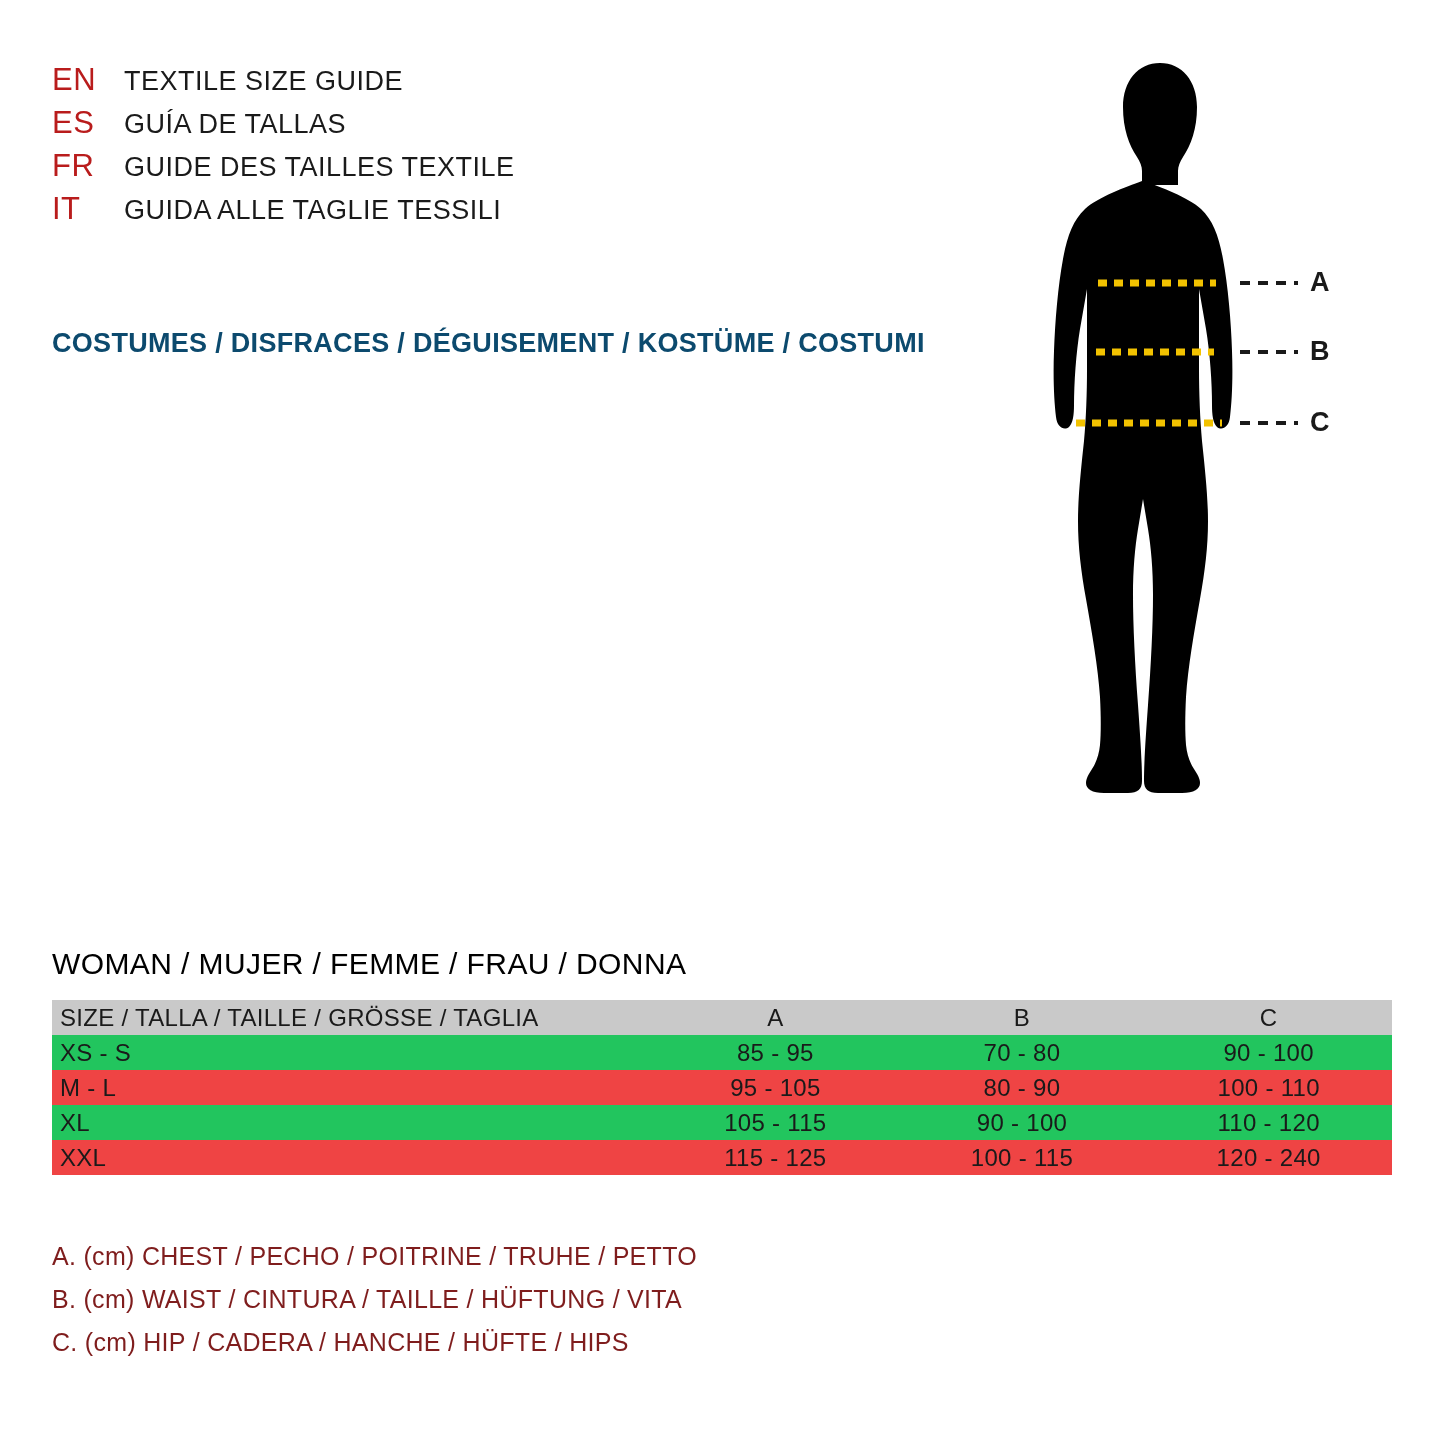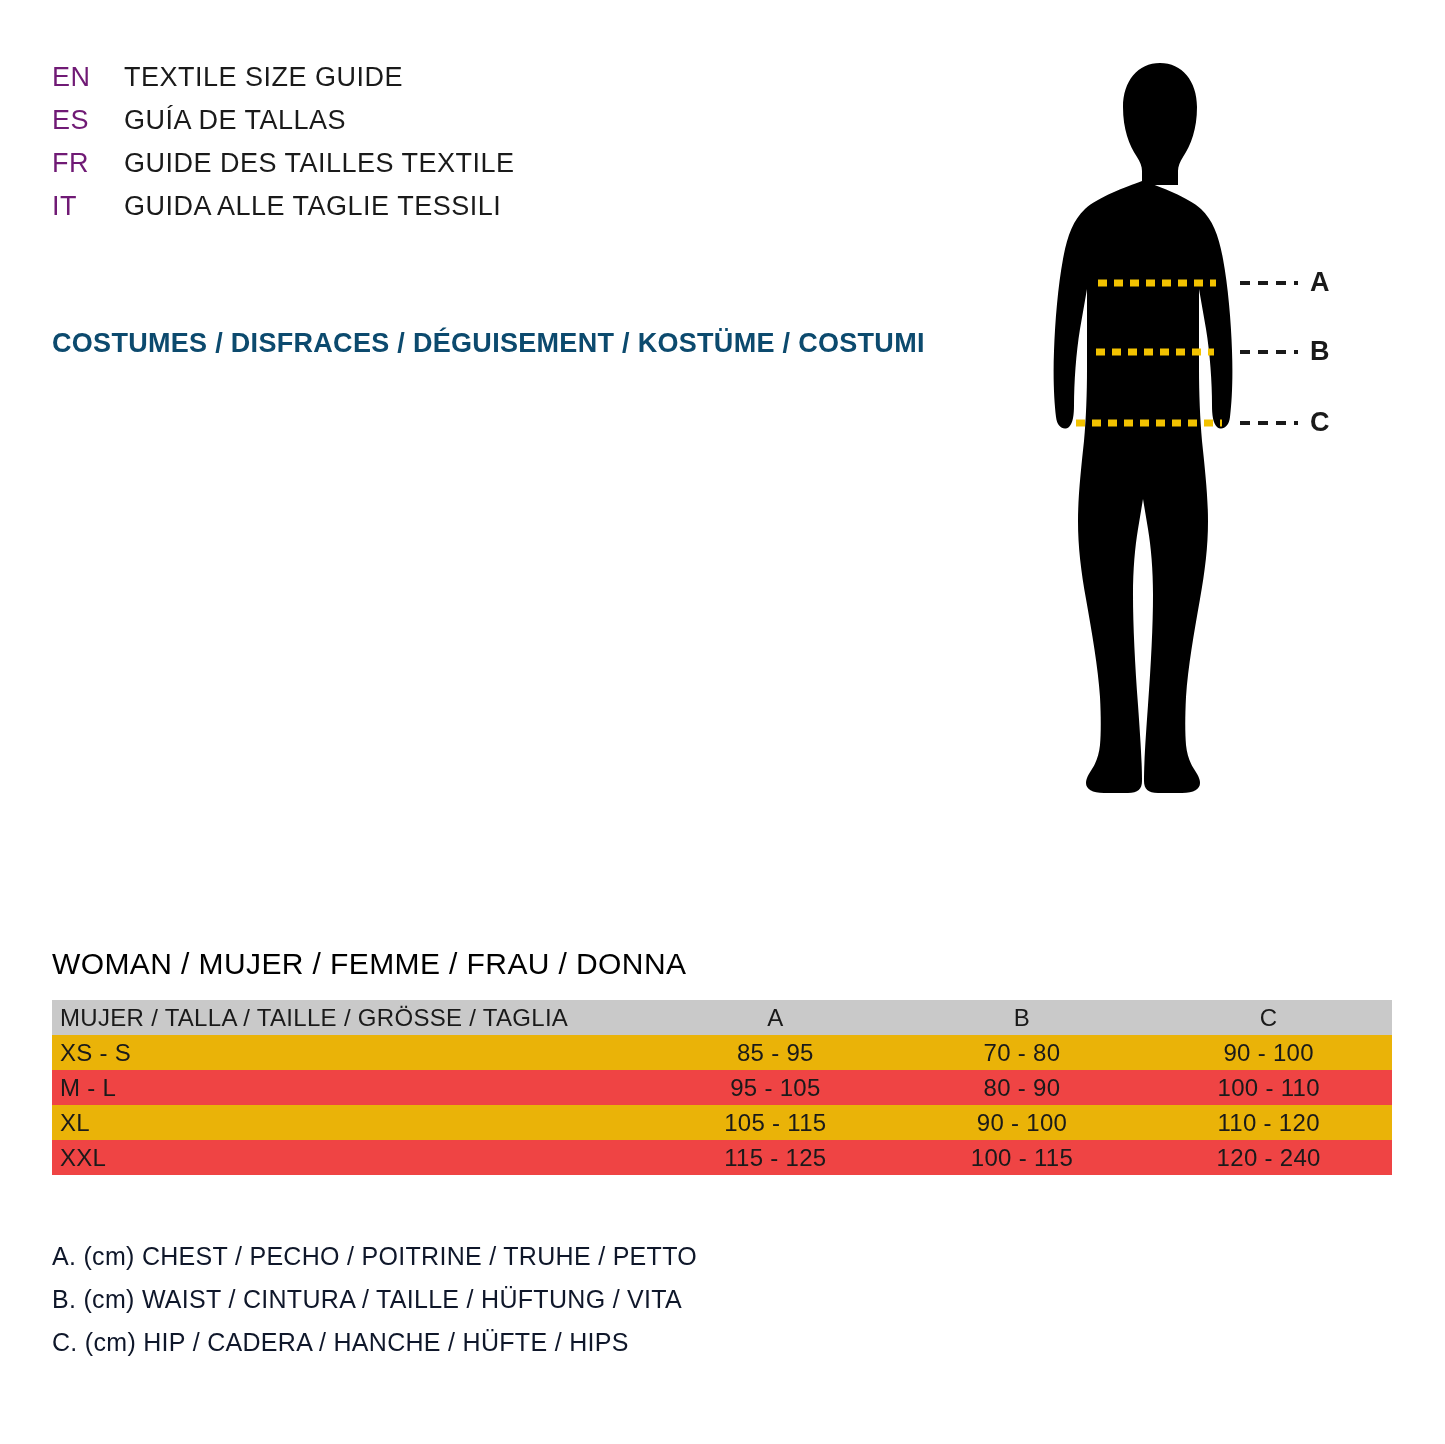--- a/index.html
+++ b/index.html
@@ -23,23 +23,23 @@
     top: 62px;
     width: 980px;
   }
   .lang-row {
     display: flex;
     align-items: baseline;
     height: 43px;
   }
   .lang-code {
     width: 72px;
-    font-size: 27px;
+    font-size: 31px;
     letter-spacing: 0.5px;
-    color: #701a75;
+    color: #b91c1c;
   }
   .lang-text {
     font-size: 27px;
     letter-spacing: 0.5px;
     color: #1a1a1a;
     white-space: nowrap;
     text-align: center;
   }
   .costumes-line {
     position: absolute;
@@ -105,36 +105,36 @@
     padding-left: 8px;
     width: 600px;
   }
   table.size-table thead tr {
     background: #c9c9c9;
   }
   table.size-table tbody tr.alt {
     background: #ef4444;
   }
   table.size-table tbody tr.plain {
-    background: #eab308;
+    background: #22c55e;
   }
   col.c-a { width: 250px; }
   col.c-b { width: 250px; }
   col.c-c { width: 250px; }
 
   
   .notes {
     position: absolute;
     left: 52px;
     top: 1242px;
   }
   .note-row {
     font-size: 25px;
     letter-spacing: 0.3px;
-    color: #0f172a;
+    color: #7f1d1d;
     height: 43px;
     white-space: nowrap;
   }
 </style>
 </head>
 <body>
 
 <div class="lang-block">
   <div class="lang-row">
     <span class="lang-code">EN</span>
@@ -230,21 +230,21 @@
 
 <table class="size-table">
   <colgroup>
     <col>
     <col class="c-a">
     <col class="c-b">
     <col class="c-c">
   </colgroup>
   <thead>
     <tr>
-      <th class="size-col">MUJER / TALLA / TAILLE / GRÖSSE / TAGLIA</th>
+      <th class="size-col">SIZE / TALLA / TAILLE / GRÖSSE / TAGLIA</th>
       <th>A</th>
       <th>B</th>
       <th>C</th>
     </tr>
   </thead>
   <tbody>
     <tr class="plain">
       <td class="size-col">XS - S</td>
       <td>85 - 95</td>
       <td>70 - 80</td>

